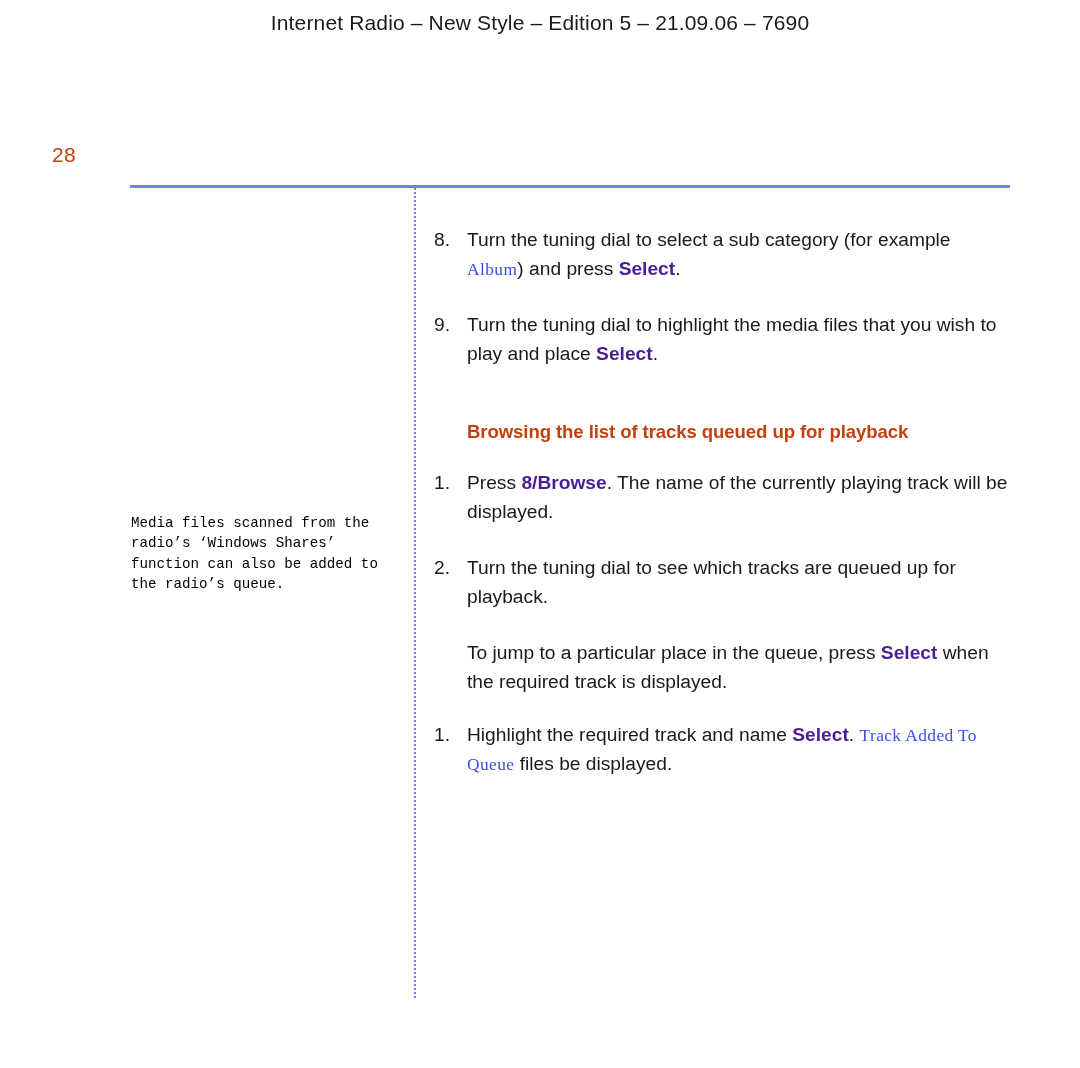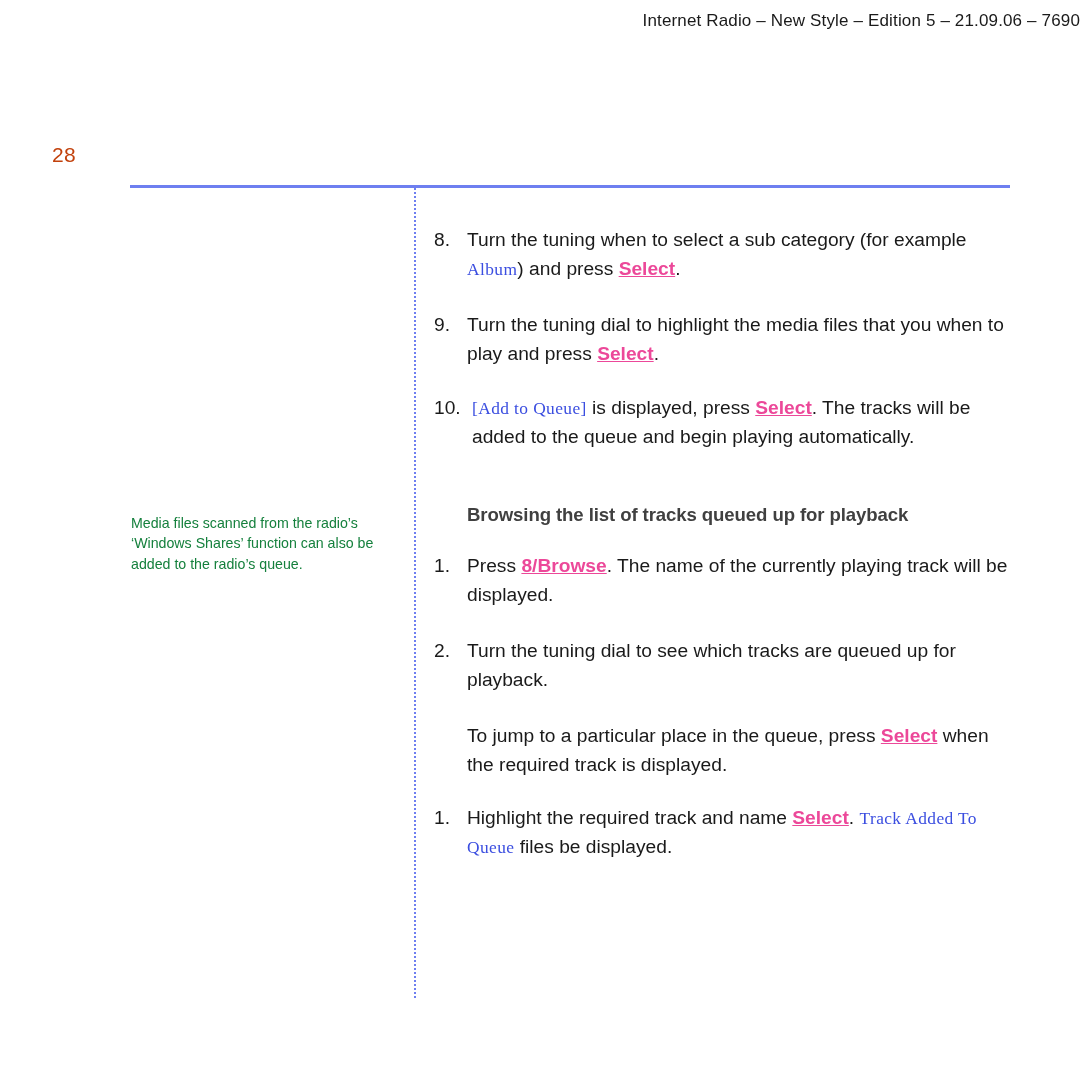--- a/index.html
+++ b/index.html
@@ -14,22 +14,22 @@
     font-family: "Liberation Sans", sans-serif;
     -webkit-font-smoothing: antialiased;
   }
 
   
   .running-header {
     position: absolute;
     top: 11px;
     left: 0;
     width: 1080px;
-    text-align: right;
-    font-size: 17px;
+    text-align: center;
+    font-size: 21px;
     color: #1a1a1a;
     letter-spacing: 0.15px;
   }
 
   
   .title-row {
     position: absolute;
     top: 143px;
     left: 0;
     width: 1080px;
@@ -71,21 +71,22 @@
   }
 
   
   .side-note {
     position: absolute;
     left: 131px;
     top: 513px;
     width: 268px;
     font-size: 14.2px;
     line-height: 20.4px;
-    color: #15803d;
+    color: #000000;
+    font-family: Liberation Mono, monospace;
   }
 
   
   .main-col {
     position: absolute;
     left: 434px;
     top: 226px;
     width: 578px;
   }
 
@@ -113,30 +114,29 @@
     padding-left: 33px;
     font-size: 19.2px;
     line-height: 28.5px;
     color: #1a1a1a;
     margin-bottom: 8px;
   }
 
   .sub-heading {
     font-size: 18.6px;
     font-weight: bold;
-    color: #404040;
+    color: #c2410c;
     padding-left: 33px;
     line-height: 24px;
     letter-spacing: -0.1px;
   }
 
   .sel {
-    color: #ec4899;
+    color: #4c1d95;
     font-weight: bold;
-    text-decoration: underline;
   }
 
   
   .lcd {
     font-family: Liberation Serif, serif;
     color: #3b4ee0;
     font-size: 17.4px;
     letter-spacing: 0.4px;
   }
 
@@ -156,32 +156,28 @@
 
 <div class="h-rule"></div>
 <div class="v-dotted"></div>
 
 <div class="side-note">Media files scanned from the radio’s ‘Windows Shares’ function can also be added to the radio’s queue.</div>
 
 <div class="main-col">
 
   <div class="ol-item">
     <span class="marker">8.</span>
-    <span>Turn the tuning when to select a sub category (for example </span><span class="lcd">Album</span><span>) and press </span><span class="sel">Select</span><span>.</span>
+    <span>Turn the tuning dial to select a sub category (for example </span><span class="lcd">Album</span><span>) and press </span><span class="sel">Select</span><span>.</span>
   </div>
 
   <div class="ol-item sp-top-1">
     <span class="marker">9.</span>
-    <span>Turn the tuning dial to highlight the media files that you when to play and press </span><span class="sel">Select</span><span>.</span>
+    <span>Turn the tuning dial to highlight the media files that you wish to play and place </span><span class="sel">Select</span><span>.</span>
   </div>
 
-  <div class="ol-item wide-marker sp-top-2">
-    <span class="marker">10.</span>
-    <span class="lcd">[Add to Queue]</span><span> is displayed, press </span><span class="sel">Select</span><span>. The tracks will be added to the queue and begin playing automatically.</span>
-  </div>
 
   <div class="sub-heading sp-top-3">Browsing the list of tracks queued up for playback</div>
 
   <div class="ol-item sp-top-4">
     <span class="marker">1.</span>
     <span>Press </span><span class="sel">8/Browse</span><span>. The name of the currently playing track will be displayed.</span>
   </div>
 
   <div class="ol-item sp-top-1">
     <span class="marker">2.</span>

